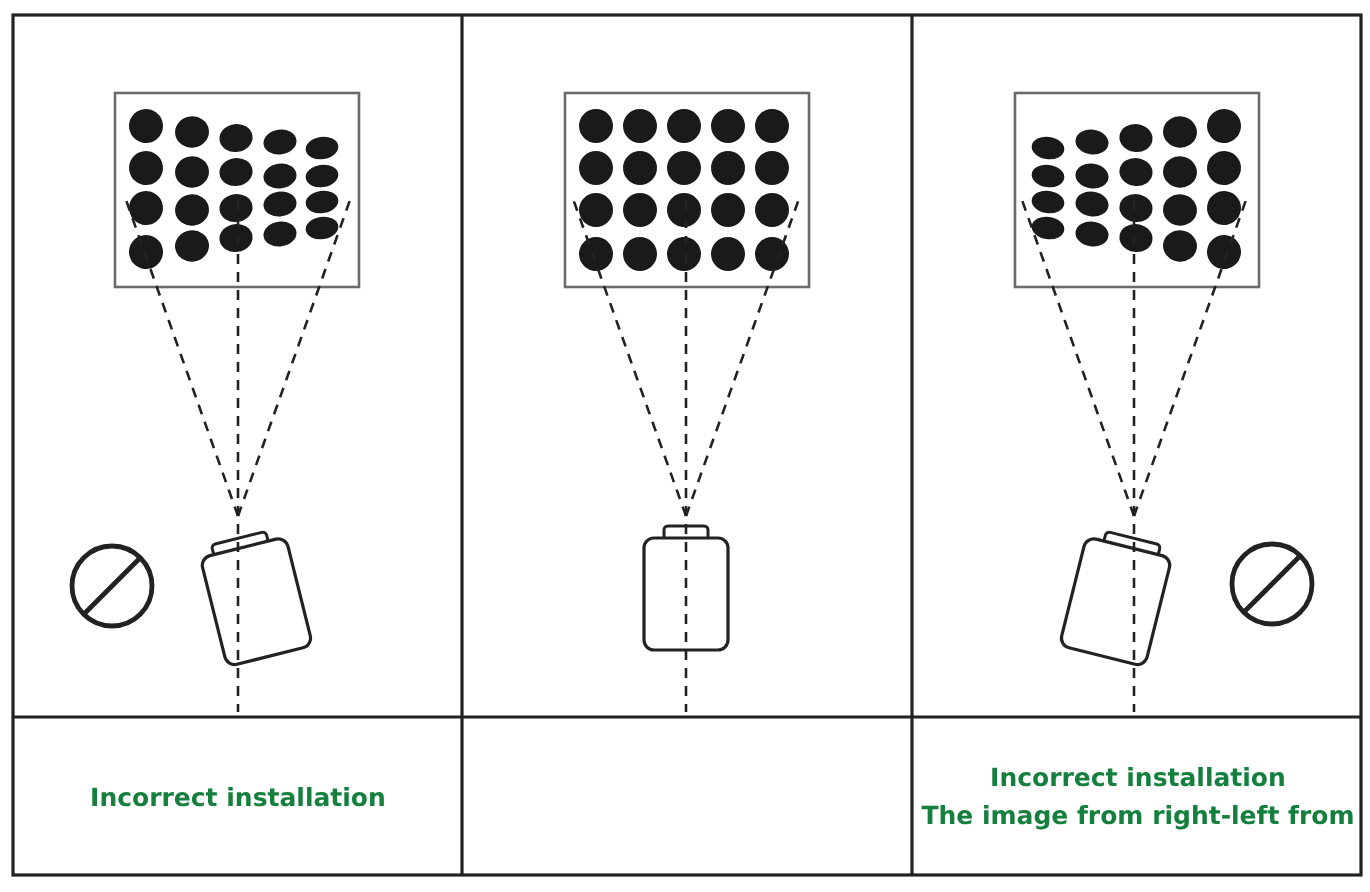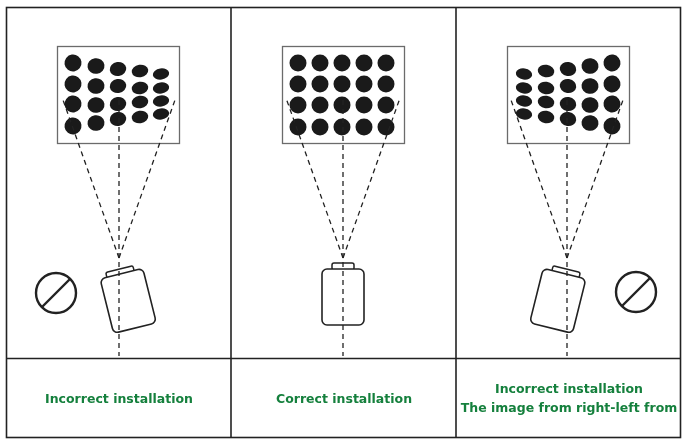--- a/index.html
+++ b/index.html
@@ -137,18 +137,17 @@
       <circle cx="636" cy="292" r="20" fill="none" stroke="#222" stroke-width="2.4"></circle>
       <line x1="650" y1="278" x2="622" y2="306" stroke="#222" stroke-width="2.4"></line>
     </g>
   </g>
 </svg>
 
 <div class="caption" style="left:7px;">
   <span>Incorrect installation</span>
 </div>
 <div class="caption" style="left:232px;">
-  <span>Correct installation</span>
 </div>
 <div class="caption" style="left:457px;">
   <span>Incorrect installation</span>
   <span>The image from right-left from</span>
 </div>
 
 </body></html>

